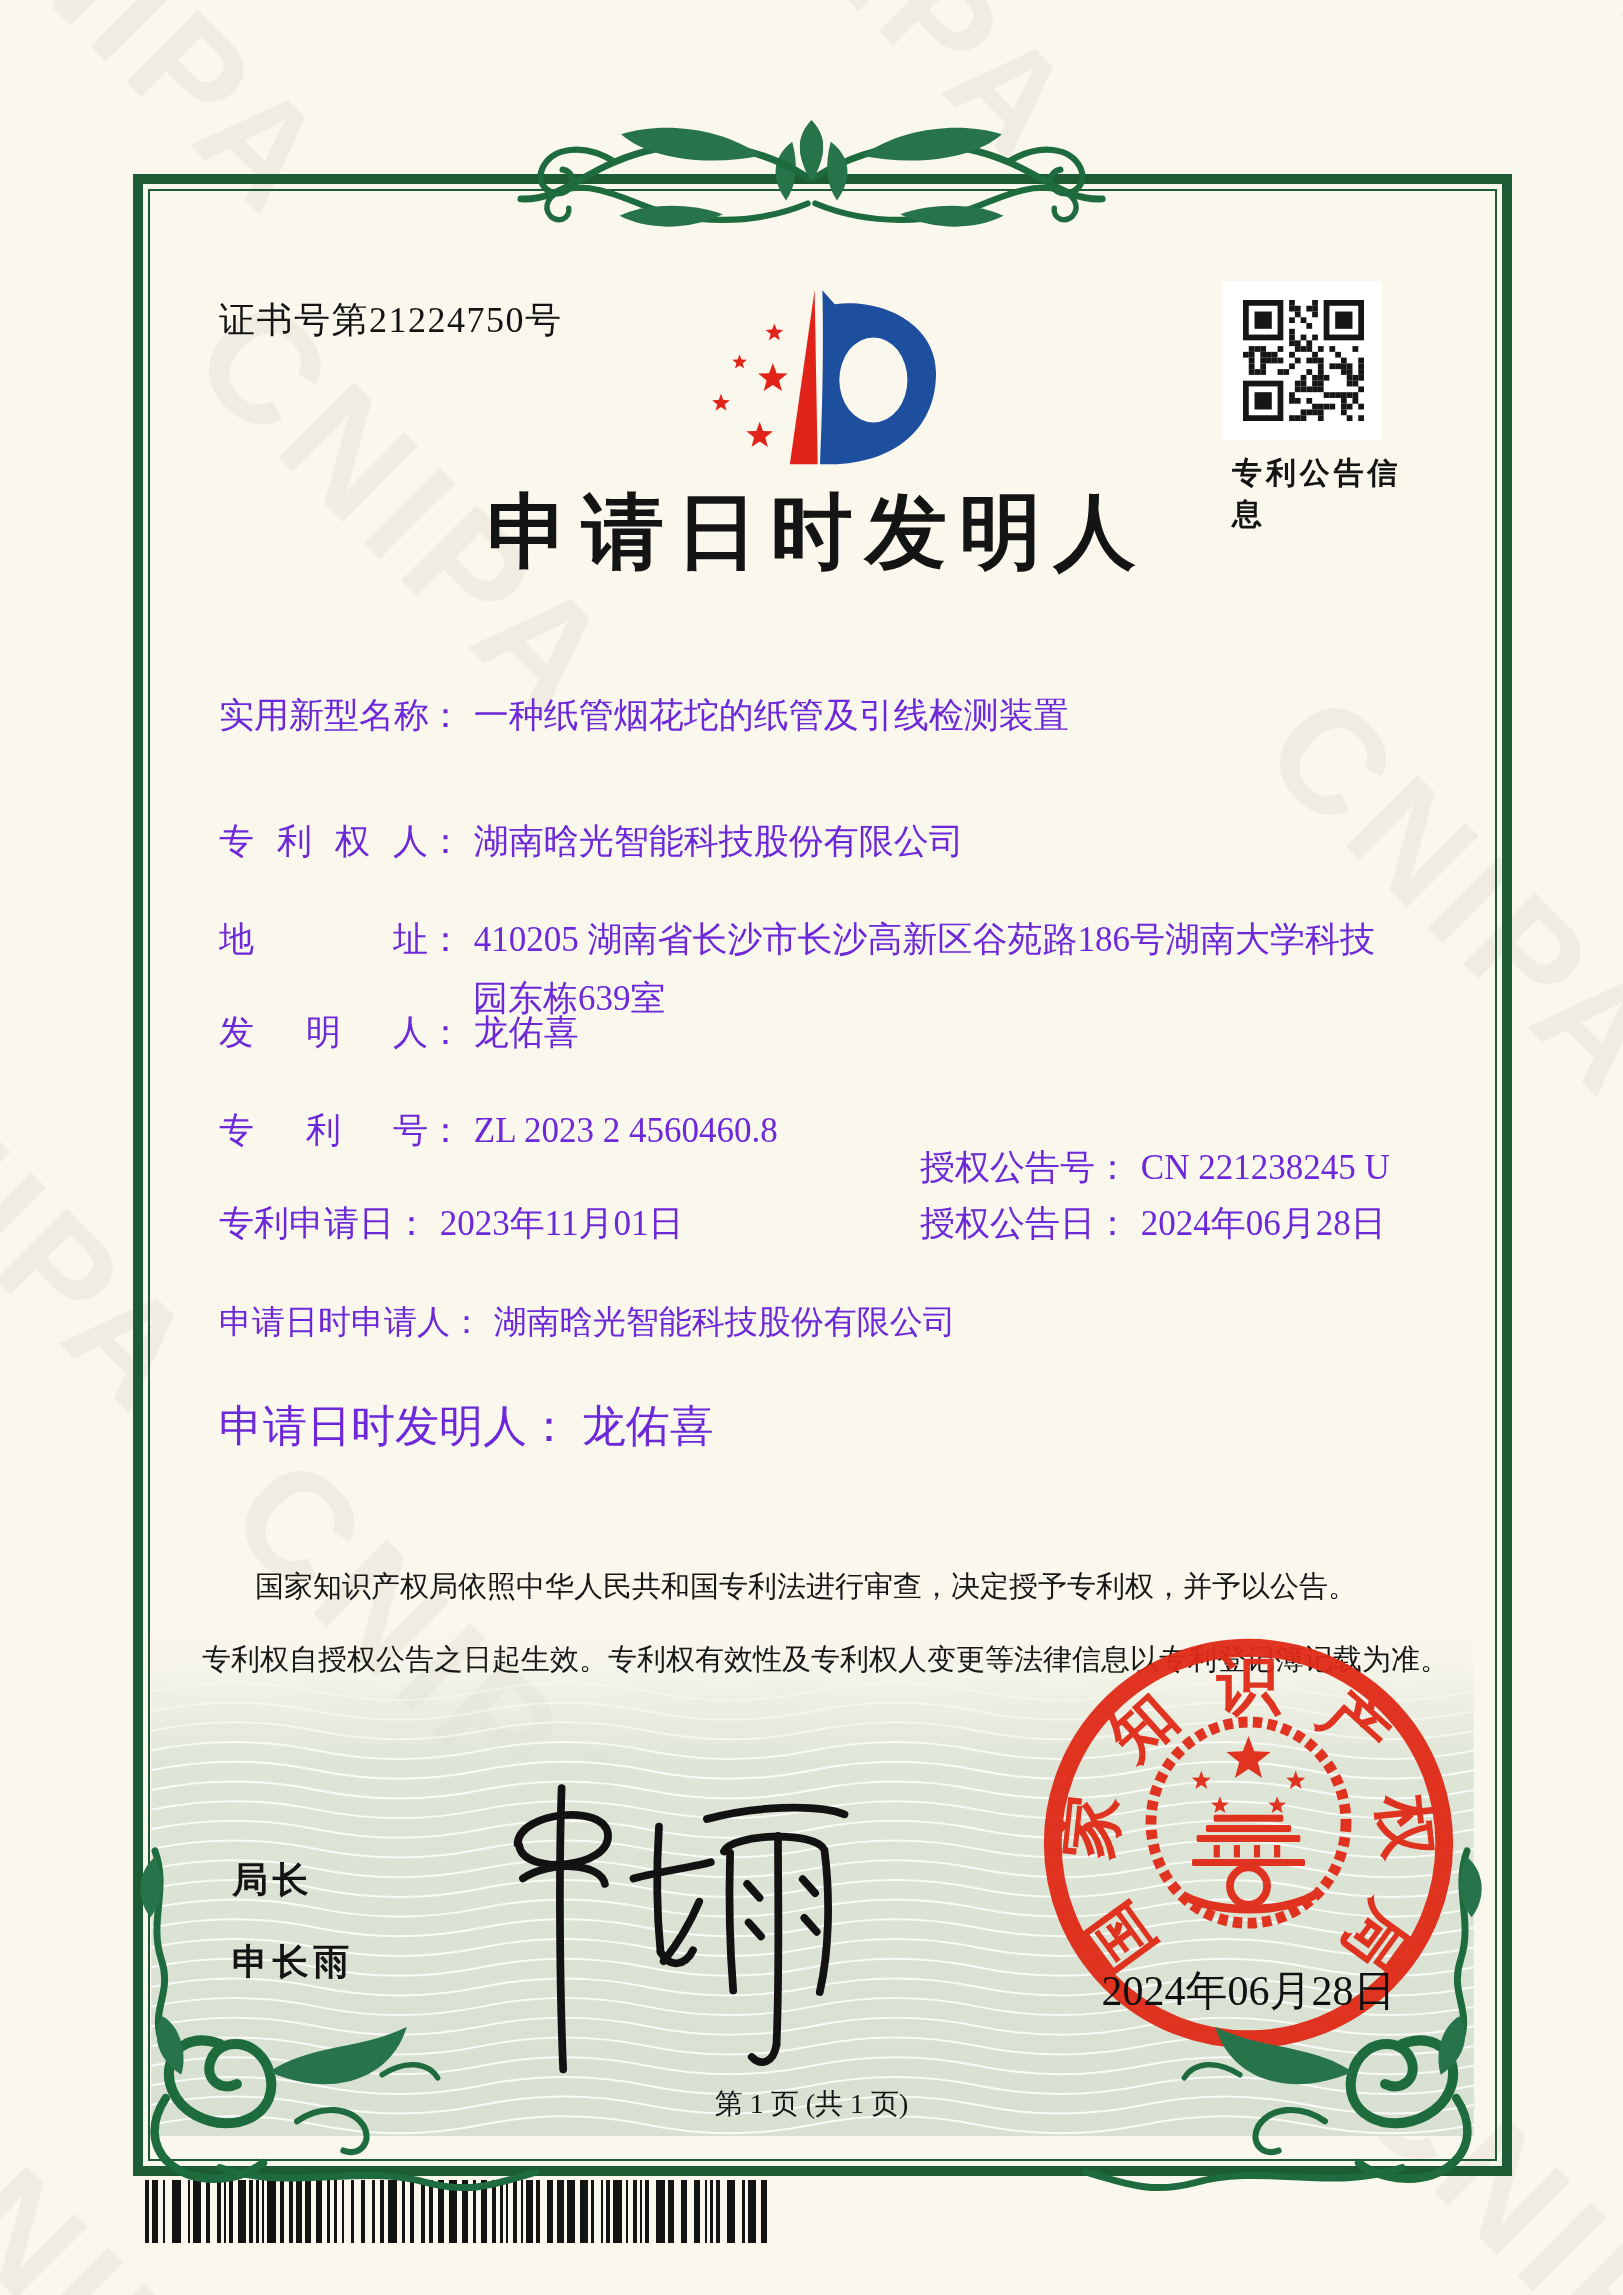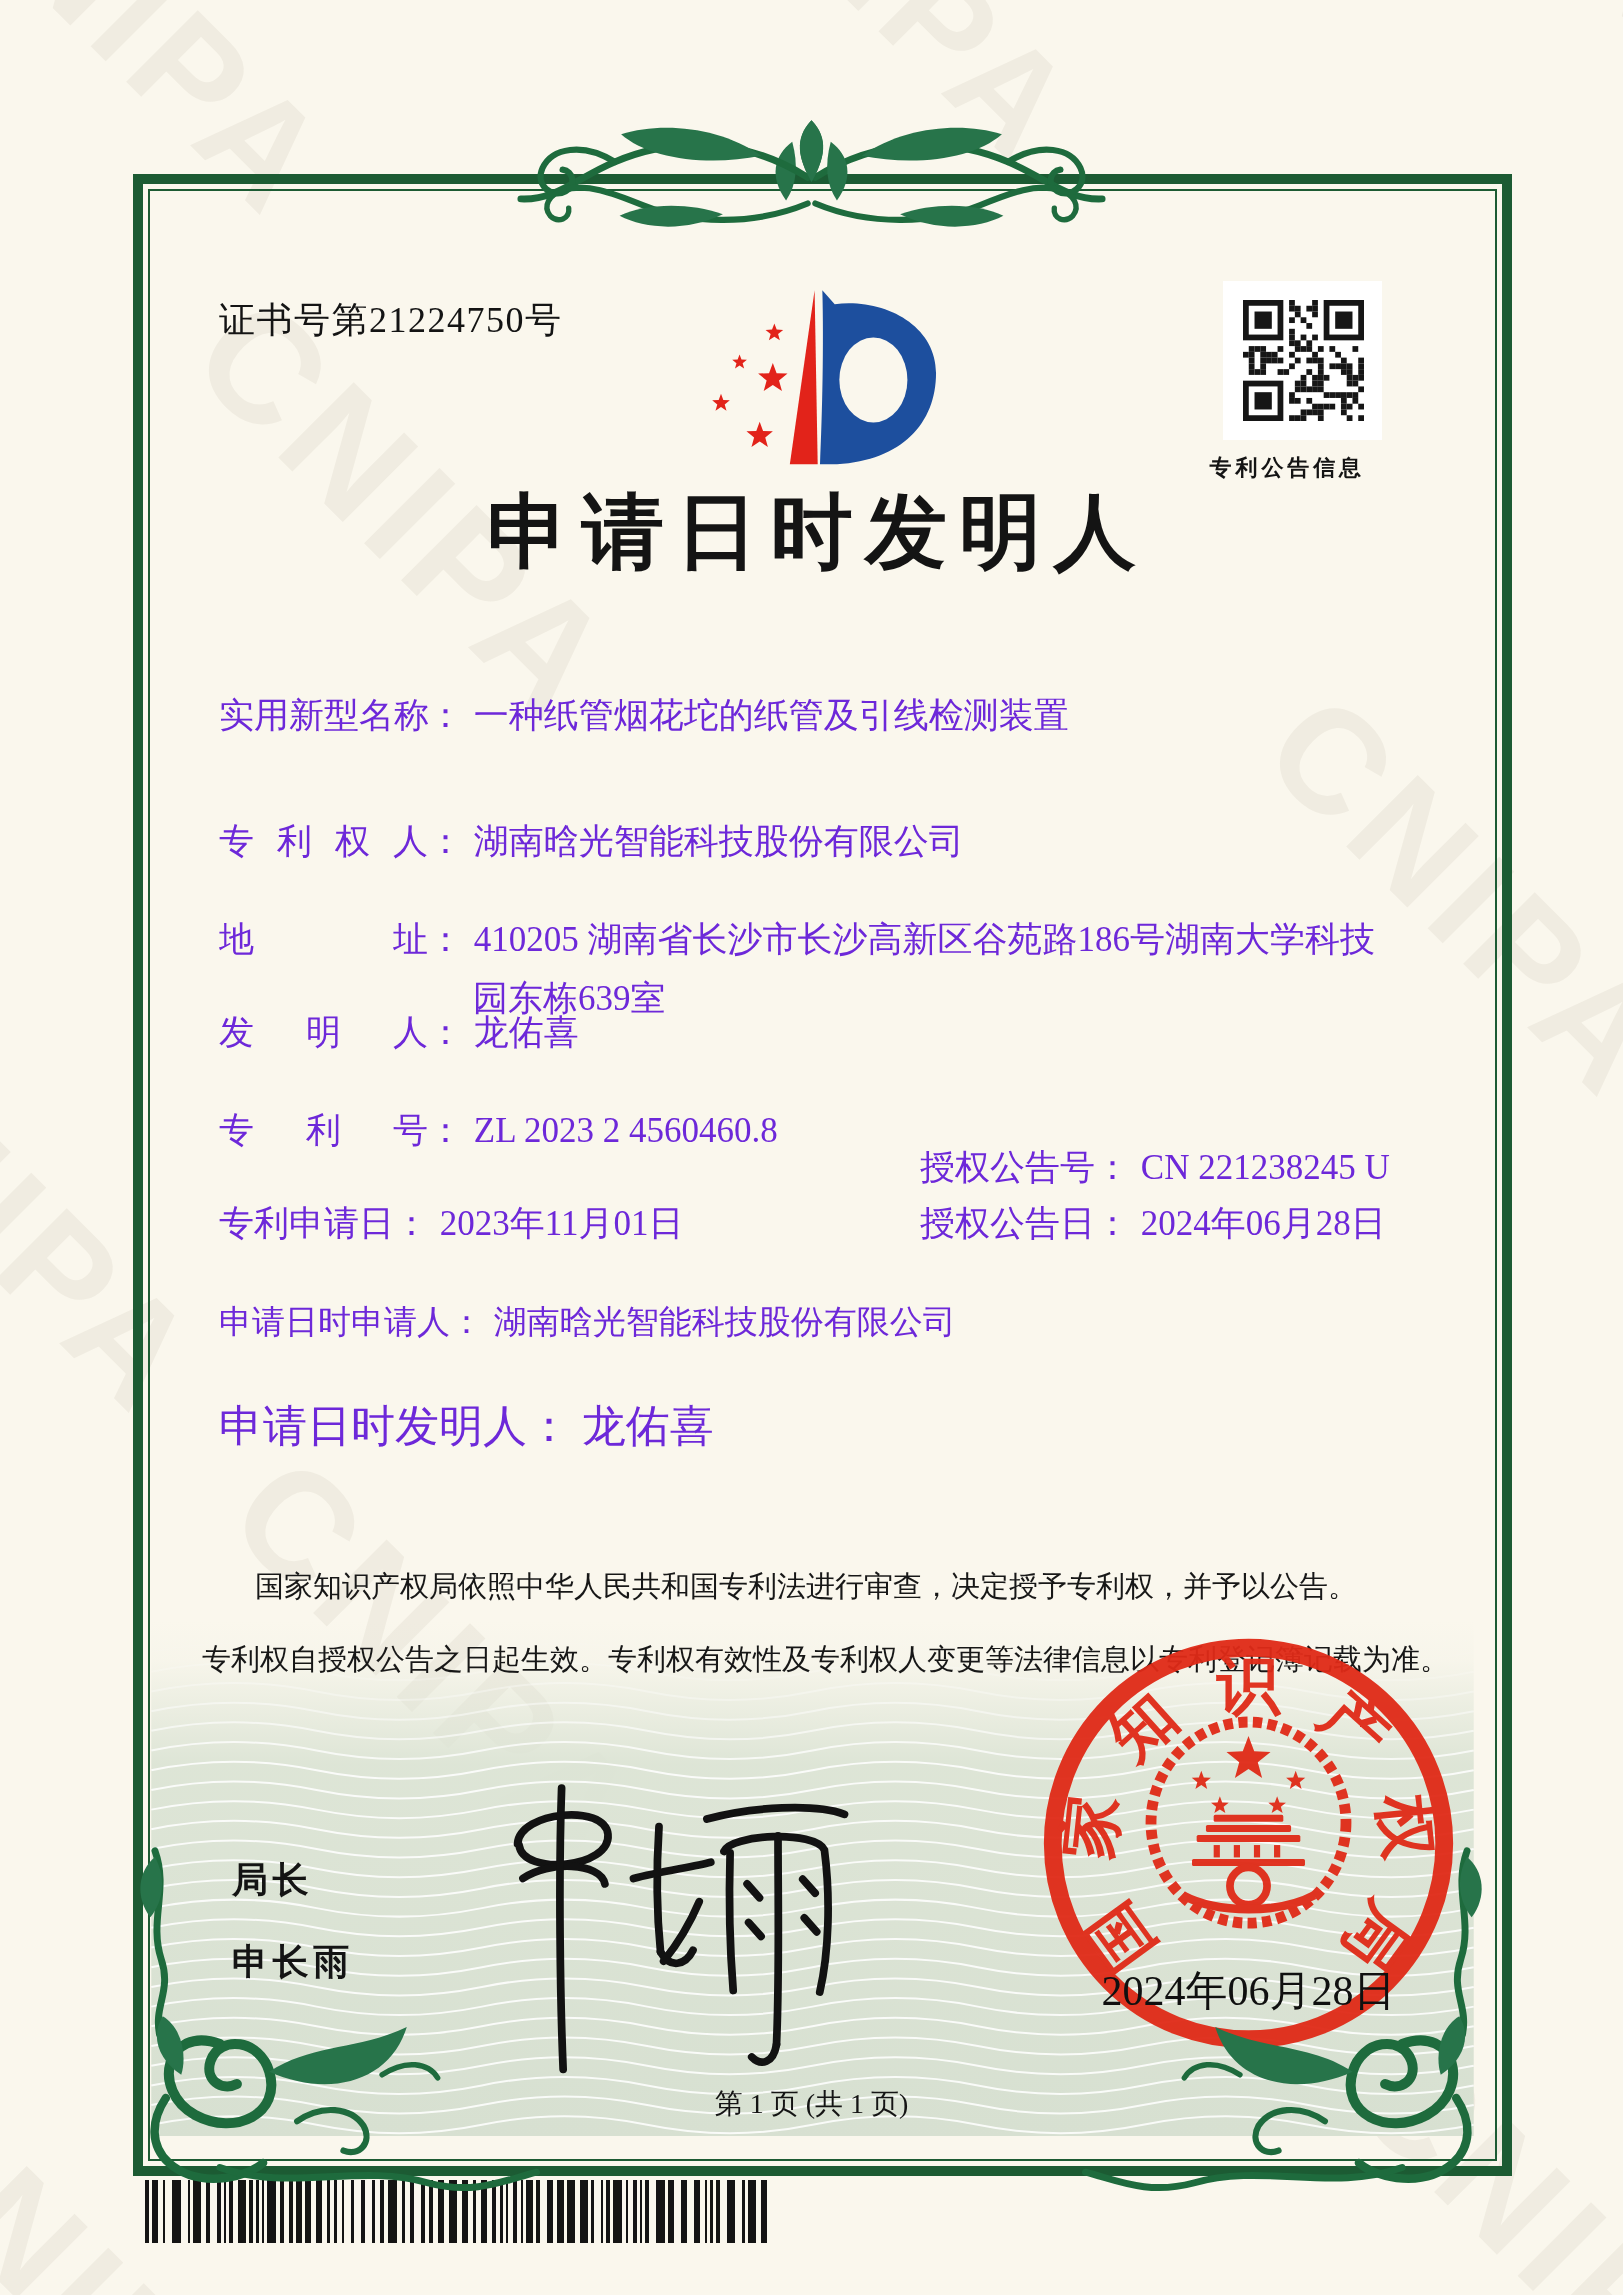--- a/index.html
+++ b/index.html
@@ -11,21 +11,21 @@
   #frame-inner{position:absolute;left:5.4px;top:5.4px;right:5.4px;bottom:5.4px;border:2.3px solid #1c5b33;}
   .f{position:absolute;white-space:nowrap;font-size:35px;z-index:5;color:#6d28d9;}
   .jl{display:inline-block;width:209px;text-align:justify;text-align-last:justify;}
   .vl{margin-left:10.8px;}
   .st{position:absolute;white-space:nowrap;font-size:29px;z-index:5;color:#171717;}
   #title{position:absolute;left:0;top:478px;width:1623px;text-align:center;font-size:82px;font-weight:700;
          letter-spacing:12.4px;padding-left:12.4px;box-sizing:border-box;z-index:5;}
   #cert-no{position:absolute;left:219px;top:296px;font-size:36px;letter-spacing:1.5px;z-index:5;text-align:right;}
   #qr-bg{position:absolute;left:1223px;top:281px;width:159px;height:159px;background:#ffffff;z-index:4;}
   #qr-svg{position:absolute;left:1243px;top:300px;z-index:5;}
-  #qr-label{position:absolute;left:1180px;top:453px;width:185px;text-align:right;font-size:22px;
+  #qr-label{position:absolute;left:1232px;top:453px;width:185px;text-align:left;font-size:30px;
             letter-spacing:3.9px;font-weight:600;z-index:5;}
   #signer-title,#signer-name{position:absolute;left:232px;font-family:"Liberation Sans","DejaVu Sans",sans-serif;
             font-weight:600;font-size:36px;letter-spacing:4.6px;z-index:6;}
   #seal-date{position:absolute;left:1036px;top:1963px;width:425px;text-align:center;font-size:42px;
             font-weight:500;color:#101010;z-index:8;}
   #footer{position:absolute;left:0;top:2085px;width:1623px;text-align:center;font-size:28px;z-index:5;}
   #barcode{position:absolute;left:145px;top:2180px;width:649px;height:63px;font-size:0;white-space:nowrap;z-index:5;}
   svg{display:block;}
 </style>
 </head>

